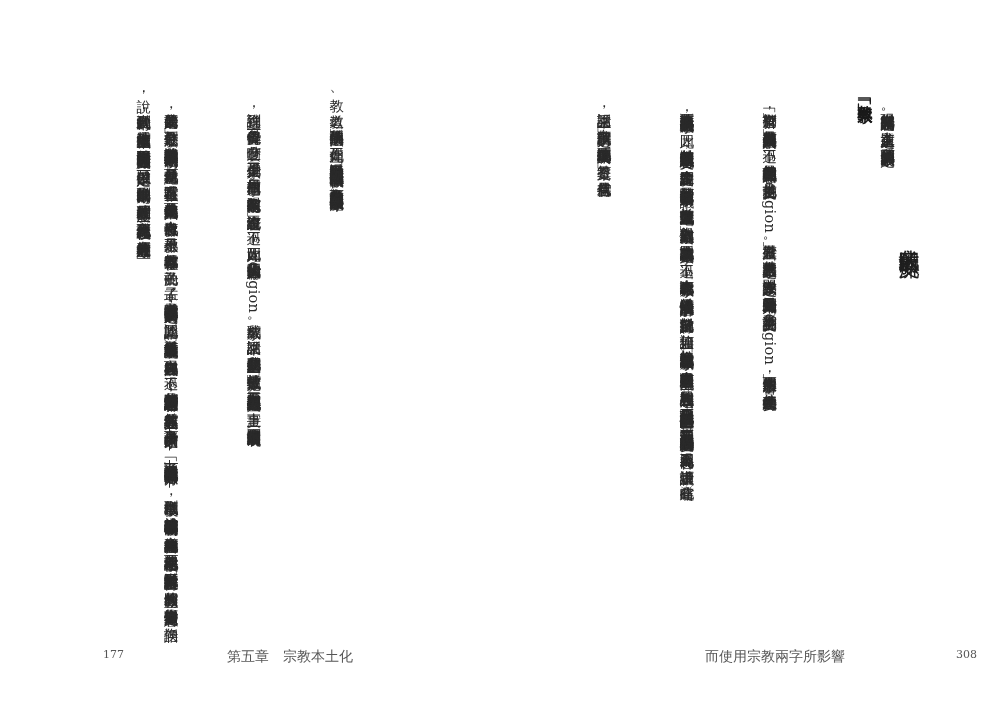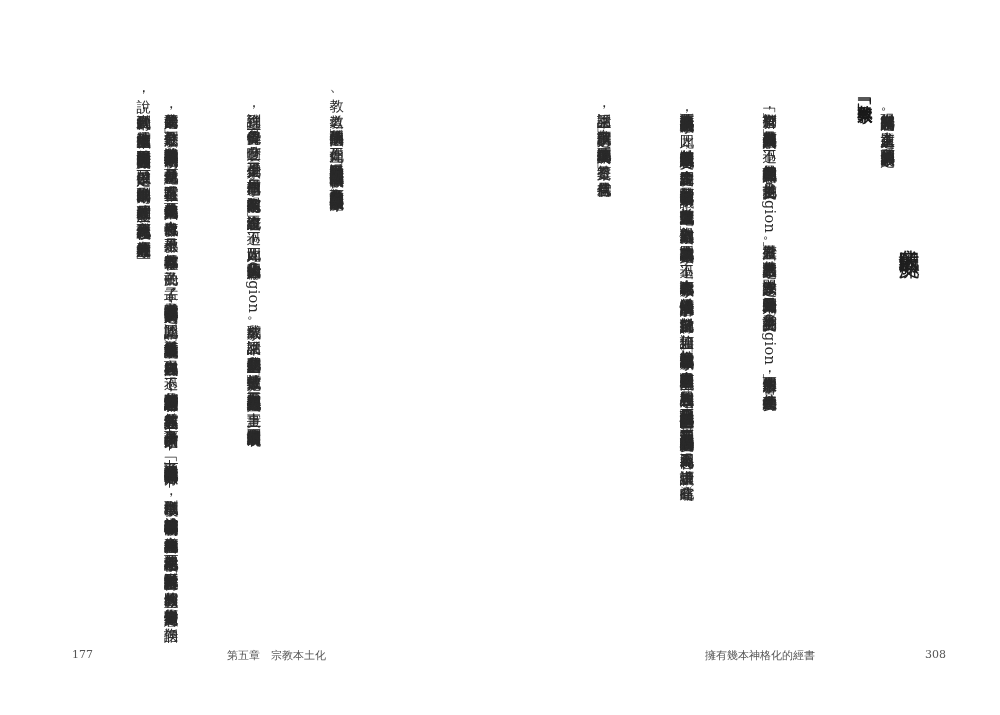--- a/index.html
+++ b/index.html
@@ -26,42 +26,42 @@
   .section-head {
     position: absolute; writing-mode: vertical-rl;
     font-size: 15px; font-weight: bold; color: #1a1a1a;
     left: 355px; top: 93px; letter-spacing: 0.5px;
     font-family: "DejaVu Sans", "Liberation Sans", sans-serif;
   }
   .right-body { left: 38px; top: 88px; height: 540px; width: 300px; }
   .right-intro { left: 318px; top: 88px; height: 540px; }
   .left-body { left: 60px; top: 88px; height: 540px; width: 345px; }
   .footer {
-    position: absolute; top: 648px; font-size: 11px; color: #555;
+    position: absolute; top: 648px; font-size: 14px; color: #555;
     font-family: "DejaVu Serif", "Liberation Serif", serif;
   }
-  .pn { font-size: 11px; }
+  .pn { font-size: 11px; margin-left: 31px; }
   .p { display: block; text-indent: 1em; }
   .p.noind { text-indent: 0; }
 </style>
 </head>
 <body>
 
 <div class="page page-right">
   <div class="chapter-title">宋代以前的三教交流</div>
   <div class="section-head">「教」與「宗教」</div>
   <div class="col right-intro">
     <span class="p">現在就從宗教話題開始說起。在進入主題之前，我們必須先了解一下「宗教」的定義。</span>
   </div>
   <div class="col right-body">
     <span class="p">有別於「哲學」，「宗教」是具有歷史與傳統的漢語。不過，最初的意義卻與我們現在的認知，也就是英文的「religion」有微妙差異。其本來的意思是「宗之教」，亦即宗派學說之意。這一點又是受到明治時代日本人，為了翻譯英文的「religion」而使用宗教兩字所影響，使其產生意義的轉變。</span>
     <span class="p">東亞地區原本就沒有西方意義上的宗教概念，因此，若以宗教這個新進概念闡述東亞的思想文化，一定會產生許多問題，最顯著的例子就是「儒教算不算是宗教」的爭議。當宗教於十九世紀傳入東亞地區，一般人對「宗教」感到懷疑，因此大多數人認為「儒教不是宗教」。不過，也有人認為「儒教即宗教」，並透過學術性手法或情感面的訴求，對抗反對派的批評。無論如何，如今社會上一般民眾都認為「儒教並非宗教」。本書書名「中國思想與宗教的奔流」，將思想與宗教並列在一起，這是受到現代日語對於「宗教」一詞語感的局限性影響，不得不如此並列（其實「思想」一詞也有其意義轉變的過程，不過為免內容冗長，讓讀者嫌煩，在此省略）。</span>
     <span class="p">話說回來，在「宗教」一詞出現之前，東亞地區使用哪個詞彙？答案是「教」。唐代早就有儒</span>
   </div>
-  <div class="footer" style="left:205px;">擁有幾本神格化的經書</div>
+  <div class="footer" style="left:205px;">而使用宗教兩字所影響</div>
   <div class="footer pn" style="left:425px;">308</div>
 </div>
 
 <div class="page page-left">
   <div class="col left-body">
     <span class="p noind">教、道教、佛教統稱「三教」的用法。不僅如此，還以意思是「野蠻人的三種教」的「三夷教」來統稱代表瑣羅亞斯德教的祆教、意為基督教（西方世界認定為異端的尼斯多留教）的景教以及摩尼教。</span>
     <span class="p">說到這裡，各位可能會覺得：「什麼啊？不就是少了一個宗，只用『教』這個字而已，這跟宗教又有何不同呢？」這麼說也沒有錯，不過，正因如此，明治時代的日本人才將religion翻成宗教。話說回來，此處我們要釐清的問題是，儒教被定位成一種「教」，而且三教與三夷教之間存在著地位上的差異。事實上，這兩個問題是同一個問題的兩種表現。</span>
     <span class="p">首先要釐清的是，「教」到底是什麼？請容我將時序從宋朝回溯至更早之前的漢代初期，也就是西元前二世紀。當時還不存在三教，佛教是西元一世紀傳入中國，自然也沒有佛教。不只是佛教，儒教與道教都不存在。由於孔子、孟子、老子（實際存在的人物）與莊子都是更早之前的人，因此《論語》、《老子》等書籍經過無數編纂統整，內容與現在幾無差異。不過，這些都是闡述儒家與道家思想和論述的教材，並非儒教與道教經典。身為諸子百家之一的儒家——「諸子百家」這個說法也是公元前一世紀才發明的分類方法——直到漢代中期以後，才被當成建構王朝體制基礎的教學體制，擁有幾本神格化的經書。一般認為西元前二世紀後半，漢武帝針對五種經書設置「博士」，將儒教立為國教，學術界對這個做法有不同意見。換句話說，直到漢武帝的時代，儒教還沒確立無上的權威。雖然不同學者對於獨尊儒教的時期各自觀點，但可以確定的是，最晚到東漢的某個時期，才發展到儒教獨尊的程度。我個人也認為西元一世紀以後，擁有經典的儒教才終於成立。</span>
   </div>
   <div class="footer pn" style="left:72px;">177</div>

